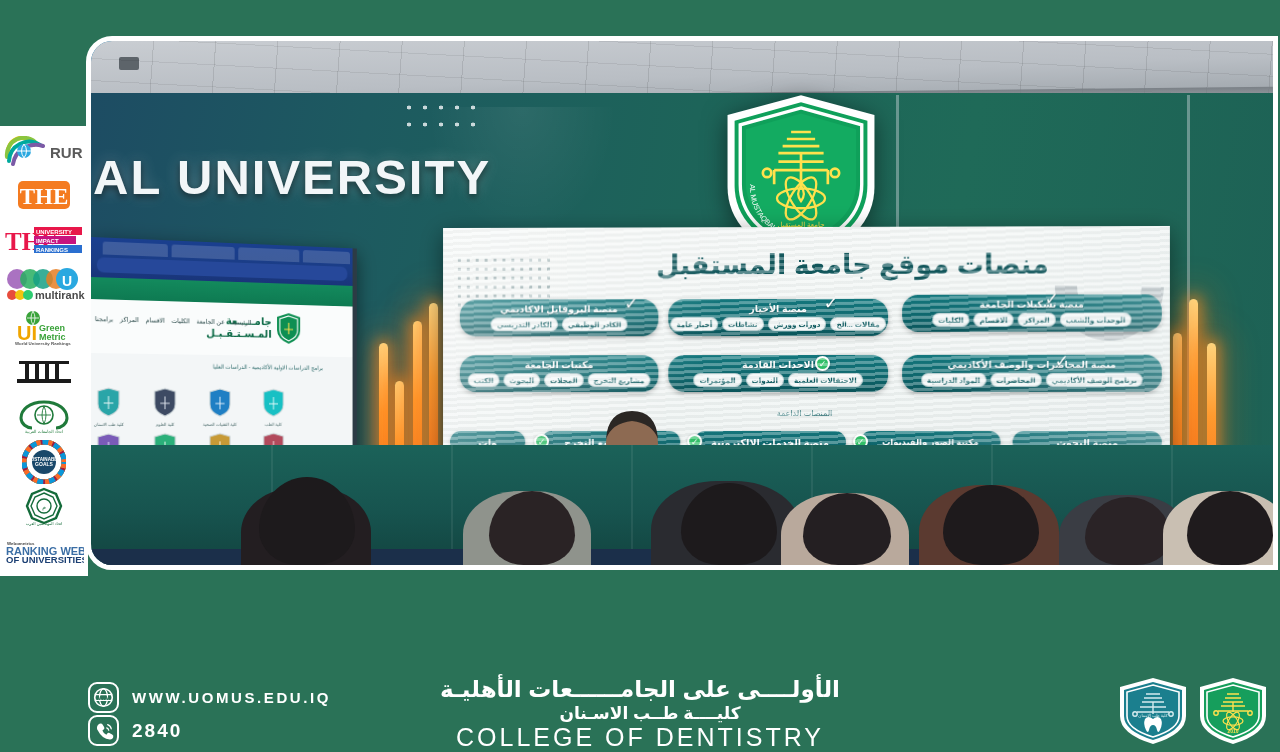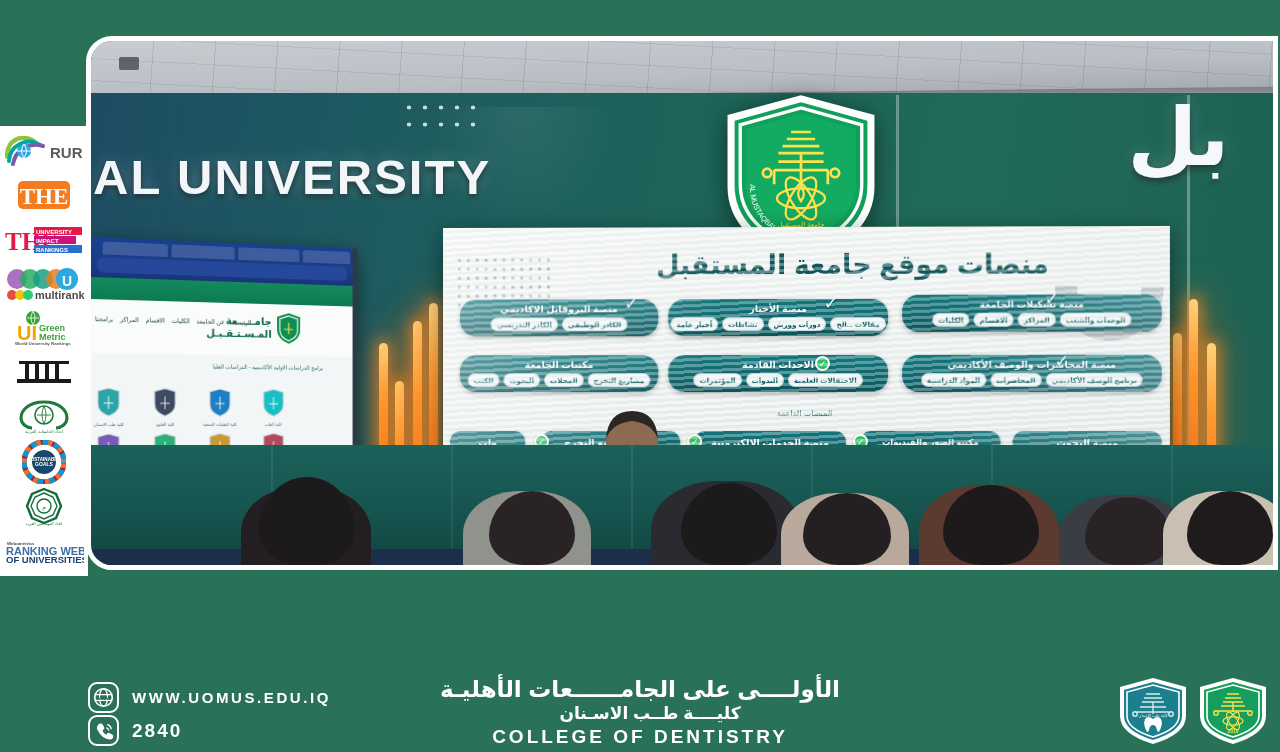--- a/index.html
+++ b/index.html
@@ -371,21 +371,21 @@
     text-align: center; color: #ffffff;
   }
   .fc-ar1 {
     font-size: 23px; font-weight: 700; direction: rtl; letter-spacing: 1px;
     line-height: 28px;
   }
   .fc-ar2 {
     font-size: 17px; font-weight: 700; direction: rtl; line-height: 22px; padding-left: 20px;
   }
   .fc-en {
-    font-size: 19px; font-weight: 700; letter-spacing: 3px; line-height: 24px;
+    font-size: 25px; font-weight: 400; letter-spacing: 3px; line-height: 24px;
   }
   .footer-logos {
     position: absolute; right: 10px; top: 6px;
     display: flex; gap: 6px; align-items: center;
   }
 </style>
 </head>
 <body>
 
 <div id="root">
@@ -514,21 +514,20 @@
       </div>
       <div class="ceiling-lip"></div>
 
       <div class="wall"></div>
       <div class="wall-panel-seam" style="left:805px;"></div>
       <div class="wall-panel-seam" style="left:1096px;"></div>
       <div class="wall-arc"></div>
       <div class="wall-dots"></div>
 
       <div class="wall-text-left">AL UNIVERSITY</div>
-      <div class="wall-text-right">بل</div>
 
       <svg class="wall-shield" viewBox="0 0 120 126">
         <path d="M60 3 L112 17 L112 68 Q112 104 60 123 Q8 104 8 68 L8 17 Z" fill="#ffffff"></path>
         <path d="M60 8 L107 21 L107 67 Q107 100 60 117 Q13 100 13 67 L13 21 Z" fill="#0fa05a"></path>
         <path d="M60 12 L103 24 L103 66 Q103 97 60 112 Q17 97 17 66 L17 24 Z" fill="none" stroke="#ffffff" stroke-width="2.4"></path>
         <path d="M60 16 L99 27 L99 65 Q99 93 60 107 Q21 93 21 65 L21 27 Z" fill="#13ab61"></path>
         <g stroke="#ffe14d" stroke-width="1.9" fill="none">
           <path d="M44 44 h32 M47 39 h26 M50 34 h20 M53 29 h14"></path>
           <path d="M60 44 v26"></path>
           <path d="M44 50 h32 M41 56 h38"></path>

